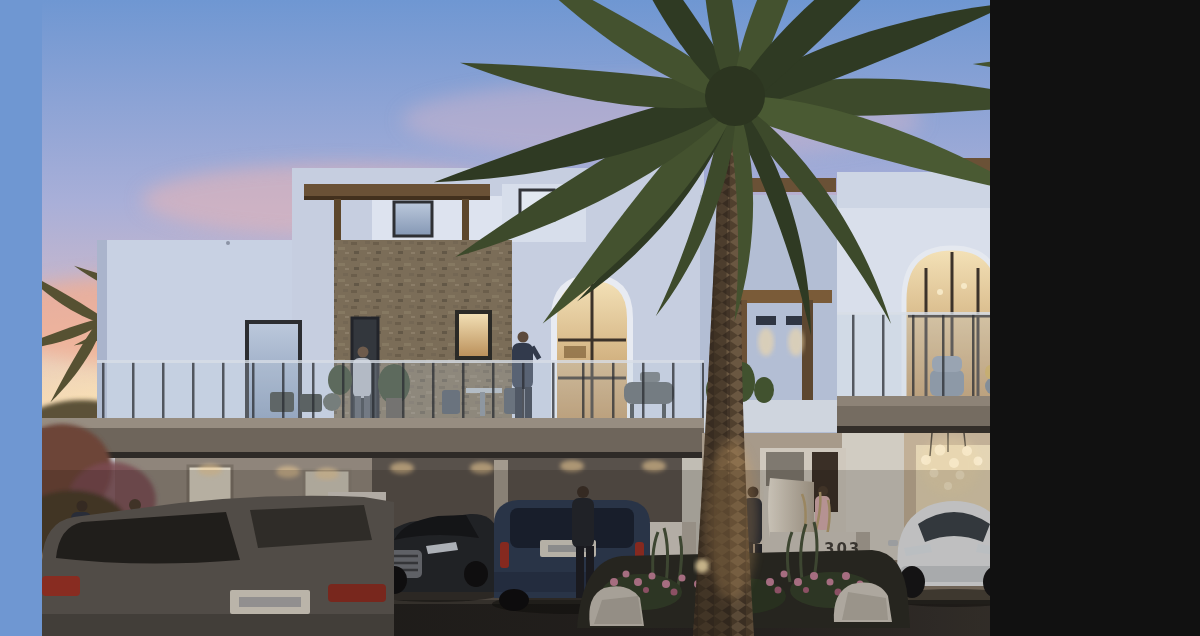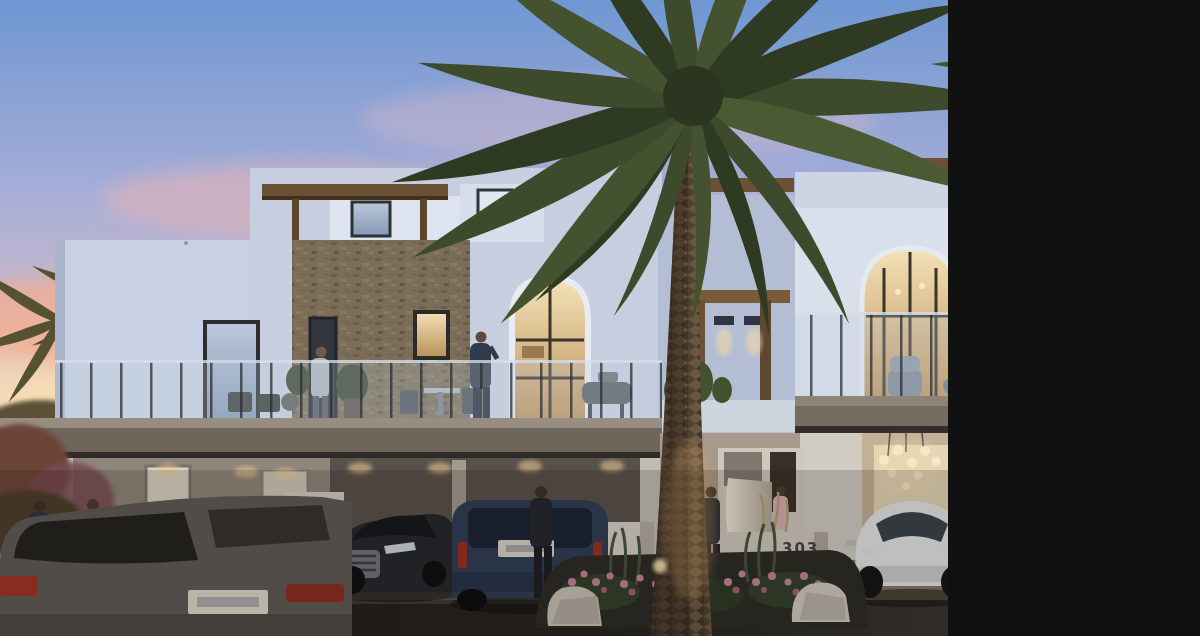--- a/index.html
+++ b/index.html
@@ -1,16 +1,16 @@
 <!DOCTYPE html>
 <html><head>
 <meta charset="utf-8">
 <style>
   html,body{margin:0;padding:0;background:#111;}
-  .stage{position:relative;width:948px;height:636px;overflow:hidden;font-family:"DejaVu Sans",sans-serif;background:#6f97d2;}
+  .stage{position:relative;width:948px;height:636px;overflow:hidden;font-family:"DejaVu Sans",sans-serif;background:#6f97d2;padding-left:42px;}
   svg{display:block;}
   .unitnum{font:600 15px "DejaVu Sans",sans-serif;fill:#34312c;letter-spacing:2px;opacity:.9;}
 </style>
 </head>
 <body>
 
 <div class="stage">
 <svg width="1200" height="636" viewBox="0 0 1200 636" xmlns="http://www.w3.org/2000/svg">
 <defs>
   <linearGradient id="sky" x1="0" y1="0" x2="0" y2="1">

